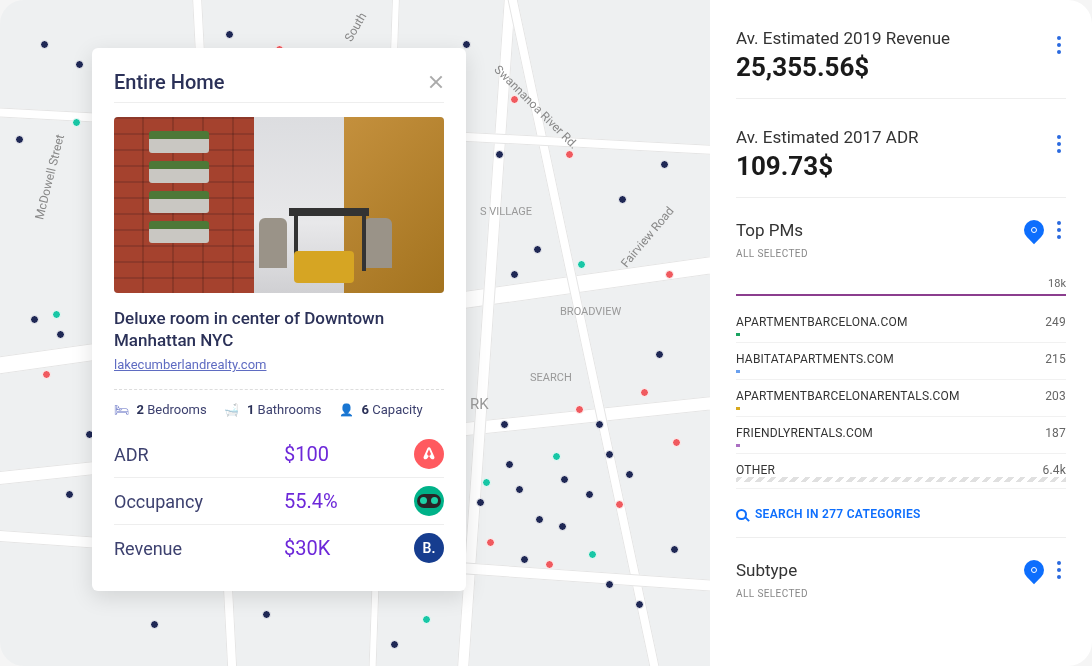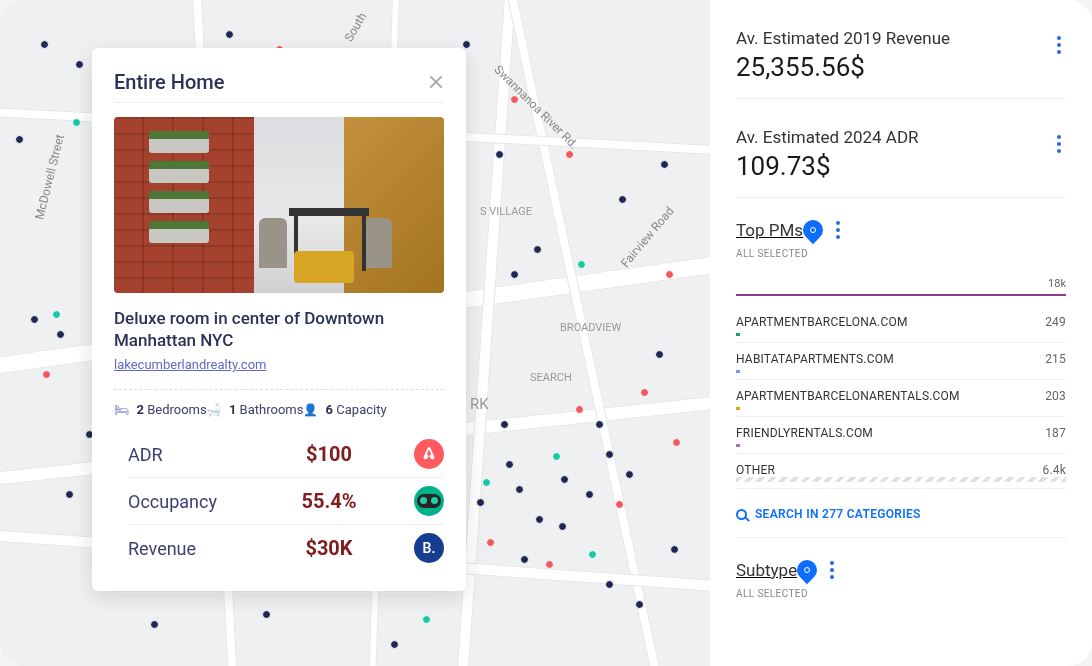--- a/index.html
+++ b/index.html
@@ -161,52 +161,52 @@
     display: inline-block;
     cursor: pointer;
   }
   .divider {
     height: 1px;
     border-top: 1px dashed #ddd;
     margin: 16px 0 12px 0;
   }
   .amenities {
     display: flex;
+    gap: 18px;
     font-size: 13px;
     color: #3d416f;
   }
   .amenities b { color: #2b3158; }
   .amenity-icon {
     display: inline-block;
     margin-right: 4px;
     color: #5f6cc2;
     font-size: 12px;
   }
   .metrics {
     margin-top: 14px;
-    margin-left: 14px;
   }
   .metric-row {
     display: flex;
     align-items: center;
     padding: 8px 0;
     border-bottom: 1px solid #eee;
   }
   .metric-row:last-child { border-bottom: none; }
   .metric-label {
     flex: 1;
     font-size: 18px;
     color: #3d416f;
   }
   .metric-value {
     width: 90px;
     font-size: 20px;
-    font-weight: 700;
-    color: #7f1d1d;
-    text-align: center;
+    font-weight: 400;
+    color: #6d28d9;
+    text-align: left;
   }
   .metric-source {
     width: 70px;
     text-align: right;
   }
   .source-badge {
     display: inline-flex;
     align-items: center;
     justify-content: center;
     width: 30px; height: 30px;
@@ -242,21 +242,21 @@
     position: relative;
   }
   .stat-label {
     font-size: 17px;
     color: #333;
     margin-bottom: 4px;
   }
   .stat-value {
     font-size: 26px;
     color: #1a1a1a;
-    font-weight: 400;
+    font-weight: 700;
   }
   .menu-dots {
     position: absolute;
     right: 0; top: 36px;
     width: 14px;
     cursor: pointer;
     display: flex;
     flex-direction: column;
     align-items: center;
     gap: 3px;
@@ -267,23 +267,22 @@
     border-radius: 50%;
     display: block;
   }
   .pms-block {
     padding: 22px 0 16px 0;
     border-bottom: 1px solid #eee;
     position: relative;
   }
   .pms-header {
     display: flex;
-    justify-content: flex-start;
+    justify-content: space-between;
     align-items: center;
-    text-decoration: underline;
   }
   .pms-title {
     font-size: 17px;
     color: #333;
   }
   .pms-actions { display: flex; align-items: center; gap: 8px; }
   .droplet {
     width: 20px; height: 20px;
     background: #0d6efd;
     border-radius: 50% 50% 50% 0;
@@ -377,21 +376,21 @@
   <div class="road" style="left:580px; top:-30px; width:10px; height:740px; transform:rotate(-12deg);"></div>
   <div class="road" style="left:-20px; top:560px; width:900px; height:12px; transform:rotate(4deg);"></div>
   <div class="road" style="left:-20px; top:130px; width:900px; height:10px; transform:rotate(3deg);"></div>
   <div class="road" style="left:380px; top:-30px; width:8px; height:740px; transform:rotate(2deg);"></div>
 
   <div class="map-label" style="left:6px; top:170px; transform:rotate(-76deg);">McDowell Street</div>
   <div class="map-label" style="left:340px; top:20px; transform:rotate(-60deg);">South</div>
   <div class="map-label" style="left:480px; top:100px; transform:rotate(45deg);">Swannanoa River Rd.</div>
   <div class="map-label" style="left:480px; top:205px; font-size:11px; color:#999;">S VILLAGE</div>
   <div class="map-label" style="left:610px; top:230px; transform:rotate(-50deg);">Fairview Road</div>
-  <div class="map-label" style="left:560px; top:321px; font-size:11px; color:#999;">BROADVIEW</div>
+  <div class="map-label" style="left:560px; top:305px; font-size:11px; color:#999;">BROADVIEW</div>
   <div class="map-label" style="left:530px; top:371px; font-size:11px; color:#999;">SEARCH</div>
   <div class="map-label" style="left:470px; top:395px; font-size:15px; color:#999;">RK</div>
 
   <div class="dot blue" style="left:40px; top:40px;"></div>
   <div class="dot blue" style="left:75px; top:60px;"></div>
   <div class="dot blue" style="left:225px; top:30px;"></div>
   <div class="dot red" style="left:275px; top:45px;"></div>
   <div class="dot blue" style="left:310px; top:48px;"></div>
   <div class="dot blue" style="left:462px; top:40px;"></div>
   <div class="dot red" style="left:510px; top:95px;"></div>
@@ -513,21 +512,21 @@
   <div class="stat-block">
     <div class="stat-label">Av. Estimated 2019 Revenue</div>
     <div class="stat-value">25,355.56$</div>
     <div class="menu-dots">
         <span></span>
         <span></span>
         <span></span>
       </div>
   </div>
   <div class="stat-block">
-    <div class="stat-label">Av. Estimated 2024 ADR</div>
+    <div class="stat-label">Av. Estimated 2017 ADR</div>
     <div class="stat-value">109.73$</div>
     <div class="menu-dots">
         <span></span>
         <span></span>
         <span></span>
       </div>
   </div>
 
   <div class="pms-block">
     <div class="pms-header">

